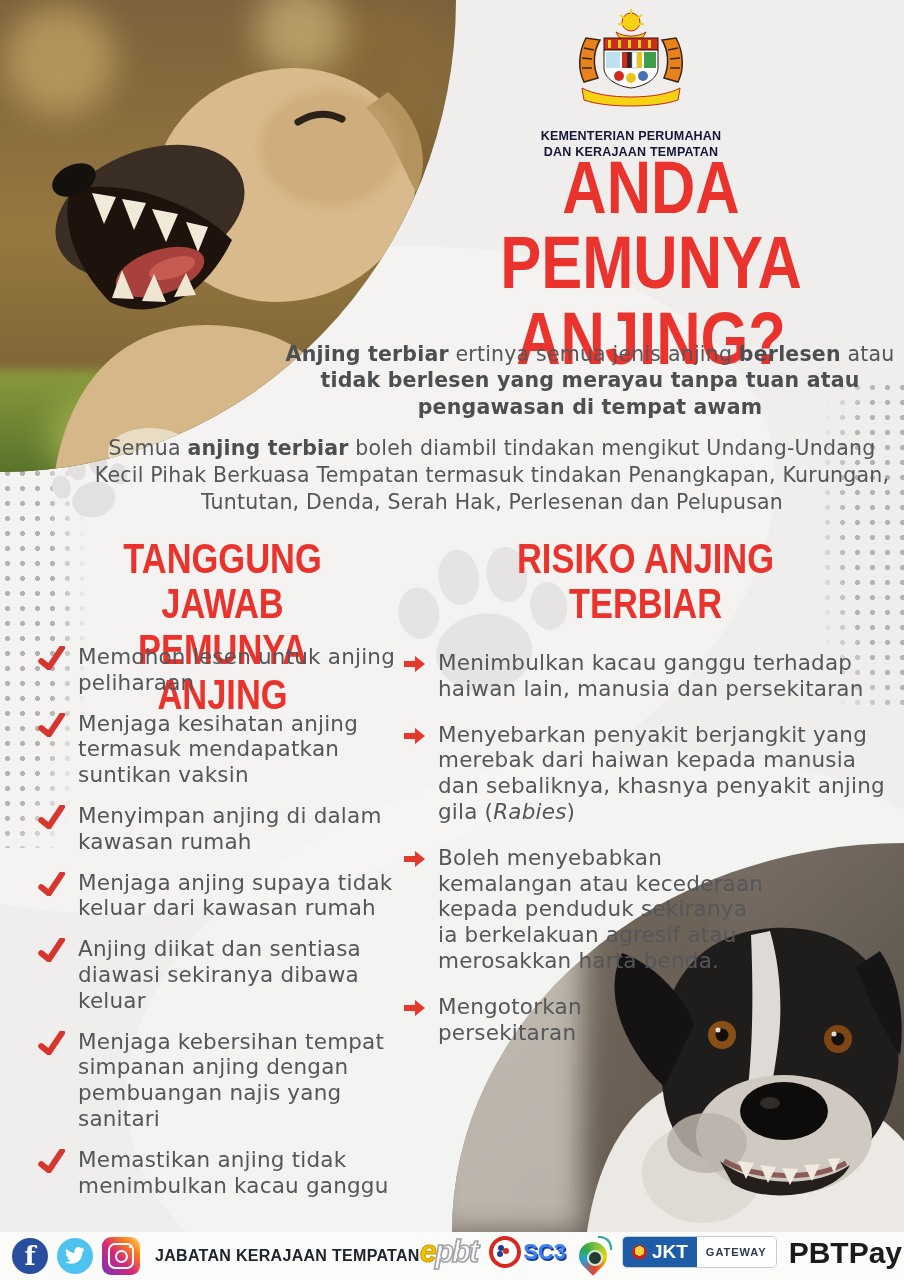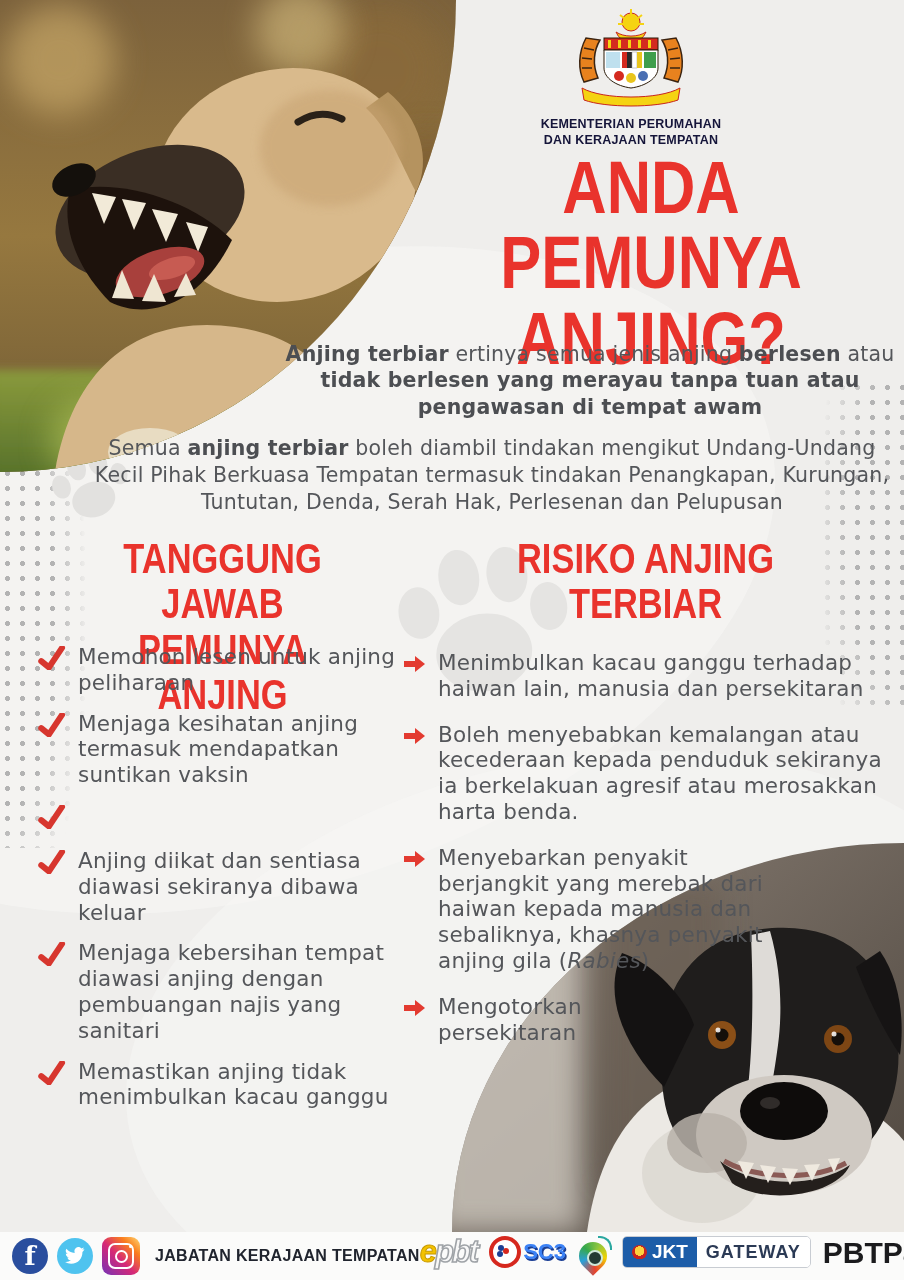--- a/index.html
+++ b/index.html
@@ -34,21 +34,21 @@
   
   .photo-tl{position:absolute;left:0;top:0;width:456px;height:472px;
     border-bottom-right-radius:100%;overflow:hidden;z-index:3;}
   .photo-br{position:absolute;left:452px;top:843px;width:452px;height:389px;
     border-top-left-radius:100%;overflow:hidden;z-index:3;}
   .photo-tl svg,.photo-br svg{display:block;}
 
   
   .ministry{position:absolute;left:528px;top:8px;width:206px;text-align:center;z-index:4;}
   .ministry svg{display:block;margin:0 auto;}
-  .ministry-name{margin-top:8px;font-family:"Liberation Sans",sans-serif;
+  .ministry-name{margin-top:20px;font-family:"Liberation Sans",sans-serif;
     font-weight:700;font-size:12.5px;line-height:1.3;color:#15153a;letter-spacing:.2px;}
 
   
   .title{position:absolute;left:398px;top:150px;width:506px;z-index:4;
     text-align:center;color:#e9332c;font-family:"Liberation Sans",sans-serif;
     font-weight:800;font-size:74px;line-height:1.02;transform:scaleX(.83);}
 
   
   .intro1{position:absolute;left:268px;top:320px;width:644px;z-index:4;
     text-align:center;font-size:20.5px;line-height:1.3;letter-spacing:.2px;}
@@ -114,21 +114,21 @@
   .pin .wave{position:absolute;right:-2px;top:0;width:12px;height:12px;border:2.5px solid #2ba8a0;
     border-left:none;border-bottom:none;border-radius:0 12px 0 0;}
   .jkt-badge{display:flex;align-items:stretch;border-radius:5px;overflow:hidden;
     border:1px solid #c8ccd2;height:30px;}
   .jkt-left{background:#1d5da8;display:flex;align-items:center;gap:5px;padding:0 9px;}
   .jkt-crest{width:15px;height:15px;border-radius:50%;
     background:radial-gradient(circle at 50% 40%,#ffd23c 0 40%,#c8241f 41% 70%,#1d5da8 71%);}
   .jkt-label{color:#fff;font-family:"Liberation Sans",sans-serif;font-weight:800;font-size:19px;}
   .jkt-right{background:#fff;display:flex;align-items:center;padding:0 9px;
     color:#2b3a55;font-family:"Liberation Sans",sans-serif;font-weight:700;
-    font-size:18px;letter-spacing:1px;}
+    font-size:11px;letter-spacing:1px;}
   .pbtpay{font-family:"Liberation Sans",sans-serif;font-weight:800;font-size:30px;color:#1b1b1d;}
 </style>
 </head>
 <body>
 
 <div class="poster">
 
   <div class="swoosh s1"></div>
   <div class="swoosh s2"></div>
 
@@ -334,46 +334,55 @@
 
       <div class="li">
         <span class="check-icon">
           <svg width="28" height="24" viewBox="0 0 28 24">
             <path d="M3,14 L10,21 L25,3" fill="none" stroke="#d7362e" stroke-width="6" stroke-linecap="round" stroke-linejoin="round" transform="rotate(-6 14 12)"></path>
           </svg>
         </span>
         <span class="li-text"><span>Menjaga kesihatan anjing termasuk mendapatkan suntikan vaksin</span></span>
       </div>
 
-
-
-      <div class="li">
-        <span class="check-icon">
-          <svg width="28" height="24" viewBox="0 0 28 24">
-            <path d="M3,14 L10,21 L25,3" fill="none" stroke="#d7362e" stroke-width="6" stroke-linecap="round" stroke-linejoin="round" transform="rotate(-6 14 12)"></path>
-          </svg>
-        </span>
+      <div class="li">
+        <span class="check-icon">
+          <svg width="28" height="24" viewBox="0 0 28 24">
+            <path d="M3,14 L10,21 L25,3" fill="none" stroke="#d7362e" stroke-width="6" stroke-linecap="round" stroke-linejoin="round" transform="rotate(-6 14 12)"></path>
+          </svg>
+        </span>
+        <span class="li-text"><span>Menyimpan anjing di dalam kawasan rumah</span></span>
+      </div>
+
+
+      <div class="li">
+        <span class="check-icon">
+          <svg width="28" height="24" viewBox="0 0 28 24">
+            <path d="M3,14 L10,21 L25,3" fill="none" stroke="#d7362e" stroke-width="6" stroke-linecap="round" stroke-linejoin="round" transform="rotate(-6 14 12)"></path>
+          </svg>
+        </span>
+        <span class="li-text"><span>Menjaga anjing supaya tidak keluar dari kawasan rumah</span></span>
       </div>
 
       <div class="li">
         <span class="check-icon">
           <svg width="28" height="24" viewBox="0 0 28 24">
             <path d="M3,14 L10,21 L25,3" fill="none" stroke="#d7362e" stroke-width="6" stroke-linecap="round" stroke-linejoin="round" transform="rotate(-6 14 12)"></path>
           </svg>
         </span>
         <span class="li-text"><span>Anjing diikat dan sentiasa diawasi sekiranya dibawa keluar</span></span>
       </div>
 
       <div class="li">
         <span class="check-icon">
           <svg width="28" height="24" viewBox="0 0 28 24">
             <path d="M3,14 L10,21 L25,3" fill="none" stroke="#d7362e" stroke-width="6" stroke-linecap="round" stroke-linejoin="round" transform="rotate(-6 14 12)"></path>
           </svg>
         </span>
-        <span class="li-text"><span>Menjaga kebersihan tempat diawasi anjing dengan pembuangan najis yang sanitari</span></span>
+        <span class="li-text"><span>Menjaga kebersihan tempat simpanan anjing dengan pembuangan najis yang sanitari</span></span>
       </div>
 
       <div class="li">
         <span class="check-icon">
           <svg width="28" height="24" viewBox="0 0 28 24">
             <path d="M3,14 L10,21 L25,3" fill="none" stroke="#d7362e" stroke-width="6" stroke-linecap="round" stroke-linejoin="round" transform="rotate(-6 14 12)"></path>
           </svg>
         </span>
         <span class="li-text"><span>Memastikan anjing tidak menimbulkan kacau ganggu</span></span>
       </div>
@@ -387,29 +396,29 @@
           <span class="head"></span>
         </span>
         <span class="li-text"><span>Menimbulkan kacau ganggu terhadap haiwan lain, manusia dan persekitaran</span></span>
       </div>
 
       <div class="li">
         <span class="arrow-icon">
           <span class="shaft"></span>
           <span class="head"></span>
         </span>
-        <span class="li-text"><span>Boleh menyebabkan kemalangan atau kecederaan kepada penduduk sekiranya ia berkelakuan agresif atau merosakkan harta benda.</span></span>
+        <span class="li-text"><span>Menyebarkan penyakit berjangkit yang merebak dari haiwan kepada manusia dan sebaliknya, khasnya penyakit anjing gila (</span><span class="i">Rabies</span><span>)</span></span>
       </div>
 
       <div class="li">
         <span class="arrow-icon">
           <span class="shaft"></span>
           <span class="head"></span>
         </span>
-        <span class="li-text"><span>Menyebarkan penyakit berjangkit yang merebak dari haiwan kepada manusia dan sebaliknya, khasnya penyakit anjing gila (</span><span class="i">Rabies</span><span>)</span></span>
+        <span class="li-text"><span>Boleh menyebabkan kemalangan atau kecederaan kepada penduduk sekiranya ia berkelakuan agresif atau merosakkan harta benda.</span></span>
       </div>
 
       <div class="li">
         <span class="arrow-icon">
           <span class="shaft"></span>
           <span class="head"></span>
         </span>
         <span class="li-text"><span>Mengotorkan persekitaran</span></span>
       </div>
     </div>

